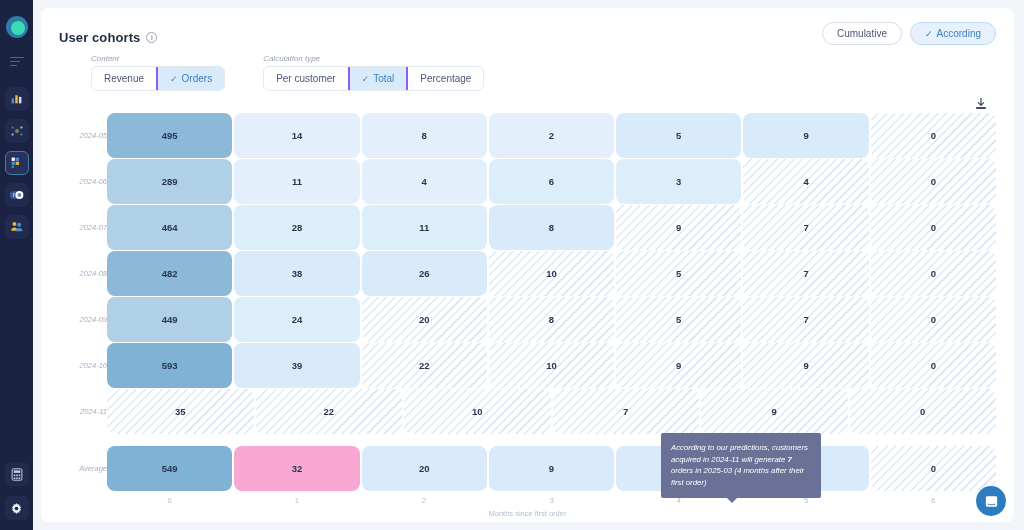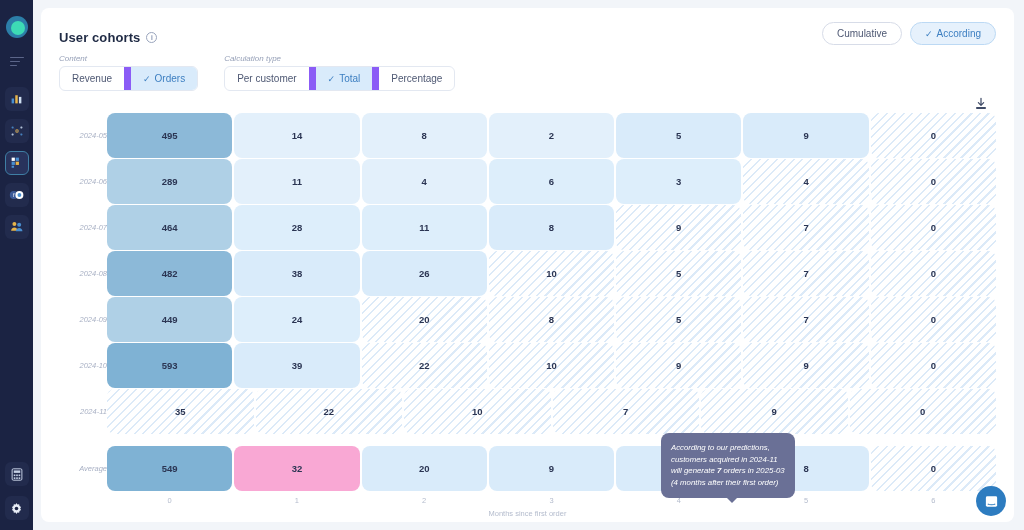--- a/index.html
+++ b/index.html
@@ -57,29 +57,29 @@
   }
   .pill-group { display: flex; gap: 8px; }
   .pill {
     border-radius: 14px; padding: 5px 14px; font-size: 10px;
     border: 1px solid #d7dce8; color: #4e5873; background: #fff;
     display: flex; align-items: center; gap: 4px; white-space: nowrap;
   }
   .pill.sel { background: #e6f1fc; border-color: #bcd9f4; color: #3d7fc1; }
   .check { font-size: 9px; }
 
-  .controls { display: flex; gap: 26px; margin-top: 9px; }
+  .controls { display: flex; gap: 38px; margin-top: 9px; margin-left: 32px; }
   .ctrl-label { font-size: 8px; color: #98a2b9; margin-bottom: 3px; font-style: italic; }
   .seg {
     display: inline-flex; border: 1px solid #e3e8f1; border-radius: 6px; overflow: hidden;
     background: #fff;
   }
   .seg-item {
     font-size: 10px; color: #4e5873; padding: 6px 12px; white-space: nowrap;
-    display: flex; align-items: center; gap: 4px; border-right: 7px solid #8b5cf6;
+    display: flex; align-items: center; gap: 4px; border-right: 2px solid #8b5cf6;
   }
   .seg-item:last-child { border-right: none; }
   .seg-item.sel { background: #d9ebfb; color: #3d7fc1; }
 
   .dl-row { display: flex; justify-content: flex-end; margin-top: 6px; padding-right: 8px; }
   .dl-icon { width: 14px; height: 14px; color: #3f4a66; }
 
   
   .grid-wrap { margin-top: 2px; position: relative; }
   .grid-row { display: flex; align-items: stretch; height: 45px; margin-bottom: 1px; }
@@ -101,22 +101,22 @@
   .avg-wrap { margin-top: 12px; }
   .avg-row { display: flex; height: 45px; }
   .axis-row { display: flex; margin-top: 5px; }
   .axis-spacer { width: 48px; flex: none; }
   .axis-cells { display: flex; flex: 1; gap: 2px; }
   .axis-tick { flex: 1; text-align: center; font-size: 7.5px; color: #b4bccd; }
   .axis-title { text-align: center; font-size: 7.5px; color: #b4bccd; margin-top: 4px; }
 
   
   .tooltip {
-    position: absolute; left: 602px; top: 320px; width: 134px;
-    background: #6a7096; color: #fff; border-radius: 8px;
+    position: absolute; left: 602px; top: 320px; width: 160px;
+    background: #6a7096; color: #fff; border-radius: 2px;
     padding: 9px 10px; font-size: 7.8px; line-height: 1.5; font-style: italic;
   }
   .tooltip b { font-weight: bold; }
   .tooltip:after {
     content: ""; position: absolute; left: 66px; bottom: -5px;
     border-left: 5px solid transparent; border-right: 5px solid transparent;
     border-top: 5px solid #6a7096;
   }
 
   .chat {

